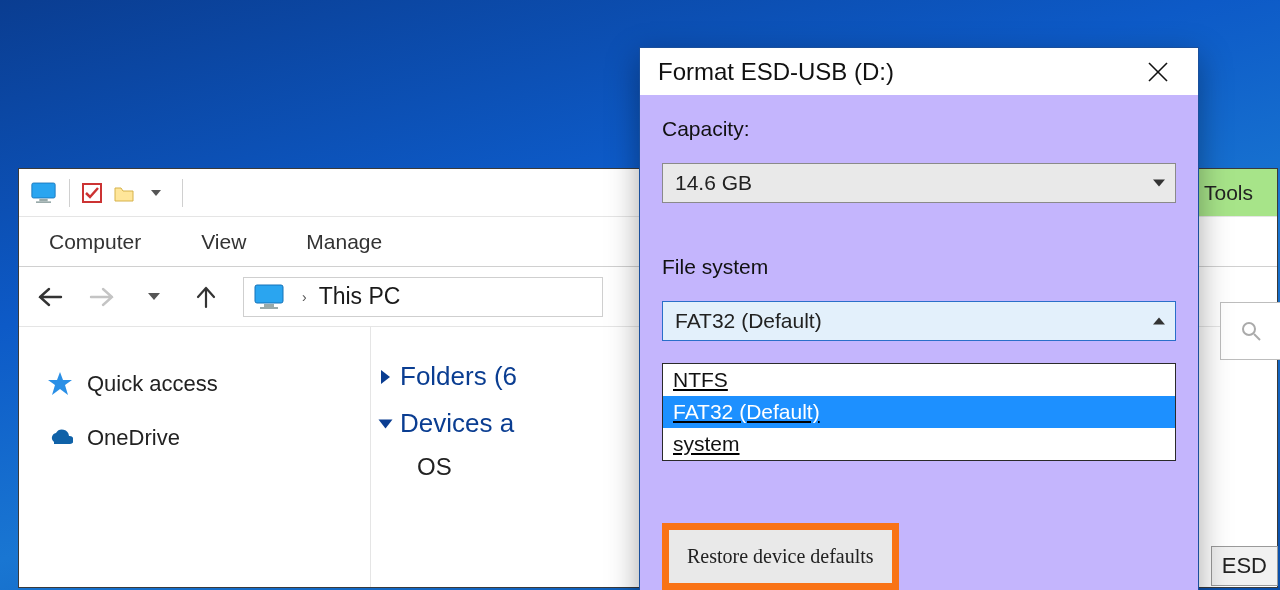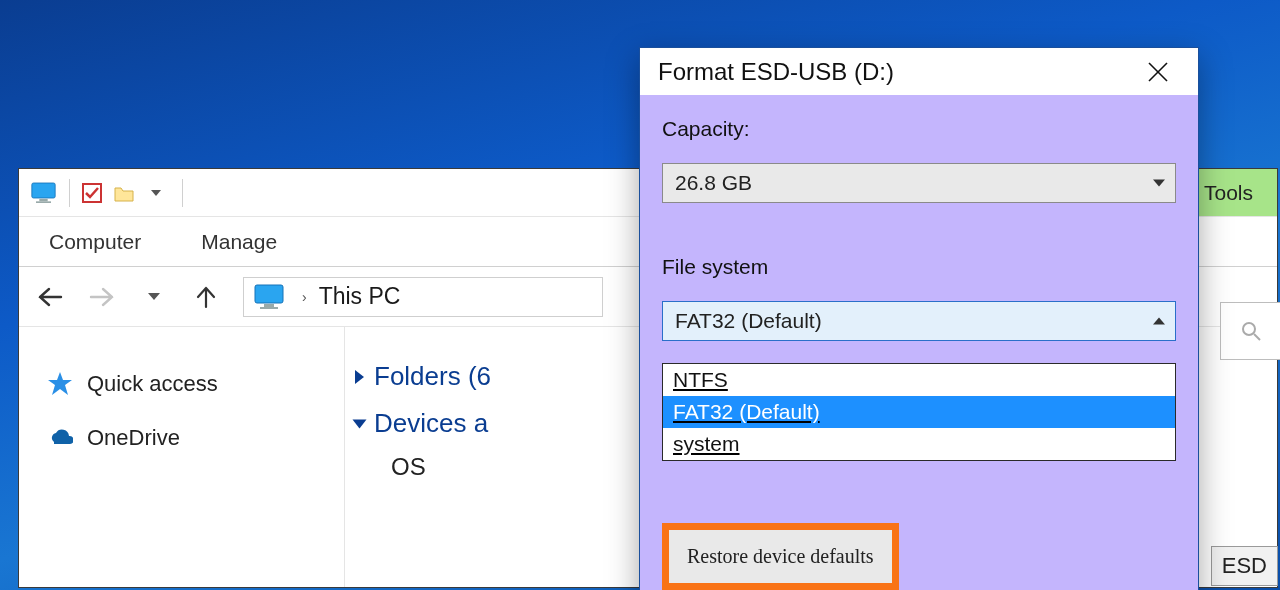--- a/index.html
+++ b/index.html
@@ -102,21 +102,21 @@
   .addr .monitor-icon { width: 36px; height: 26px; }
   .addr .bcrumb-arrow { color:#555; font-size:14px; }
   .addr .bcrumb-text { font-size: 23px; color:#1a1a1a; }
 
   
   .exp-body {
     display:flex;
     height: calc(100% - 48px - 50px - 60px);
   }
   .sidebar {
-    width: 326px;
+    width: 352px;
     border-right: 1px solid #e5e5e5;
     padding: 30px 20px;
   }
   .side-item {
     display:flex; align-items:center;
     gap: 14px;
     padding: 14px 8px;
     font-size: 22px;
     color: #222;
   }
@@ -277,20 +277,21 @@
           <path d="M2 6 h6 l2 3 h10 v10 h-18 z" fill="#ffe69a" stroke="#d6b24a"></path>
         </svg>
     </div>
     <div class="qat-icon chevron"></div>
     <div class="vsep"></div>
     <div class="drive-tools">Drive Tools</div>
   </div>
 
   <div class="ribbon">
     <div class="ribbon-tab">Computer</div>
+    <div class="ribbon-tab">View</div>
     <div class="ribbon-tab">Manage</div>
   </div>
 
   <div class="navbar">
     <div class="nav-btn">
       <svg width="26" height="20" viewBox="0 0 26 20">
           <path d="M12 2 L3 10 L12 18 M3 10 H24" stroke="#333" stroke-width="2.4" fill="none" stroke-linecap="round"></path>
         </svg>
     </div>
     <div class="nav-btn disabled">
@@ -362,21 +363,21 @@
       <svg viewBox="0 0 22 22">
           <line x1="2" y1="2" x2="20" y2="20"></line>
           <line x1="20" y1="2" x2="2" y2="20"></line>
         </svg>
     </div>
   </div>
   <div class="fd-body">
 
     <div class="fd-label">Capacity:</div>
     <div class="fd-select">
-      <span>26.8 GB</span>
+      <span>14.6 GB</span>
       <span class="caret"></span>
     </div>
 
     <div style="height:8px"></div>
 
     <div class="fd-label">File system</div>
     <div class="fd-select open">
       <span>FAT32 (Default)</span>
       <span class="caret"></span>
     </div>

